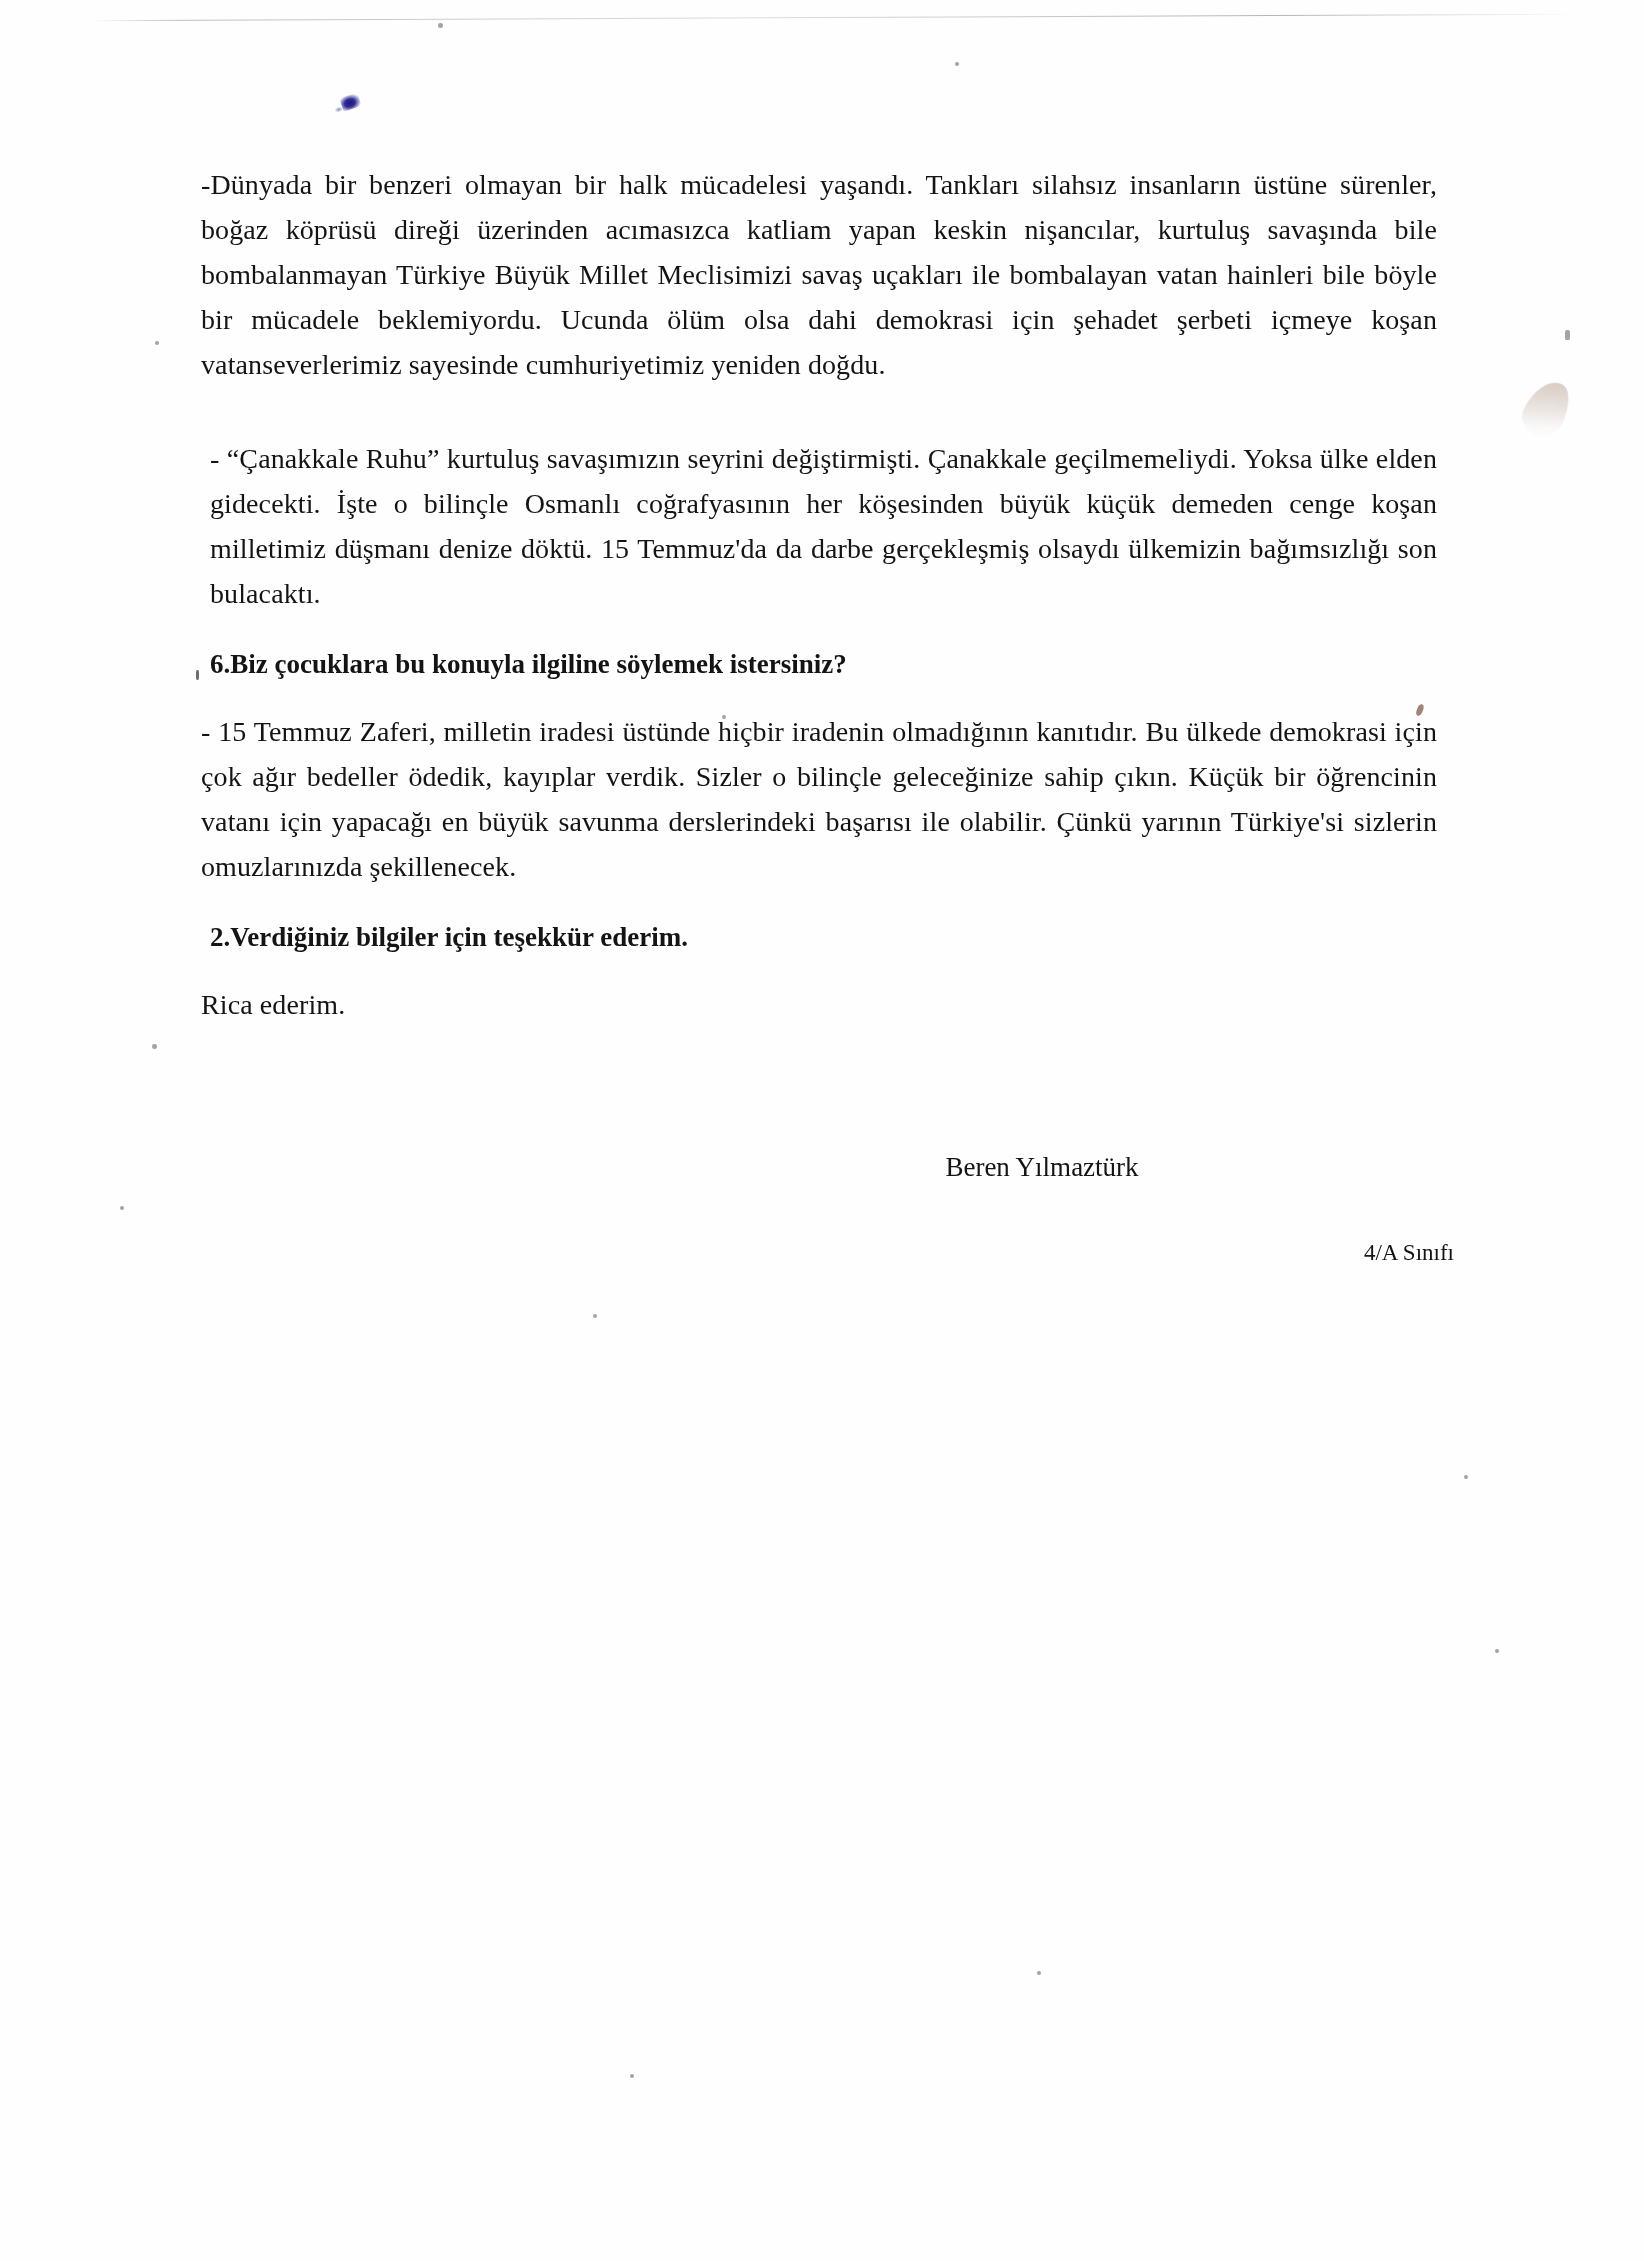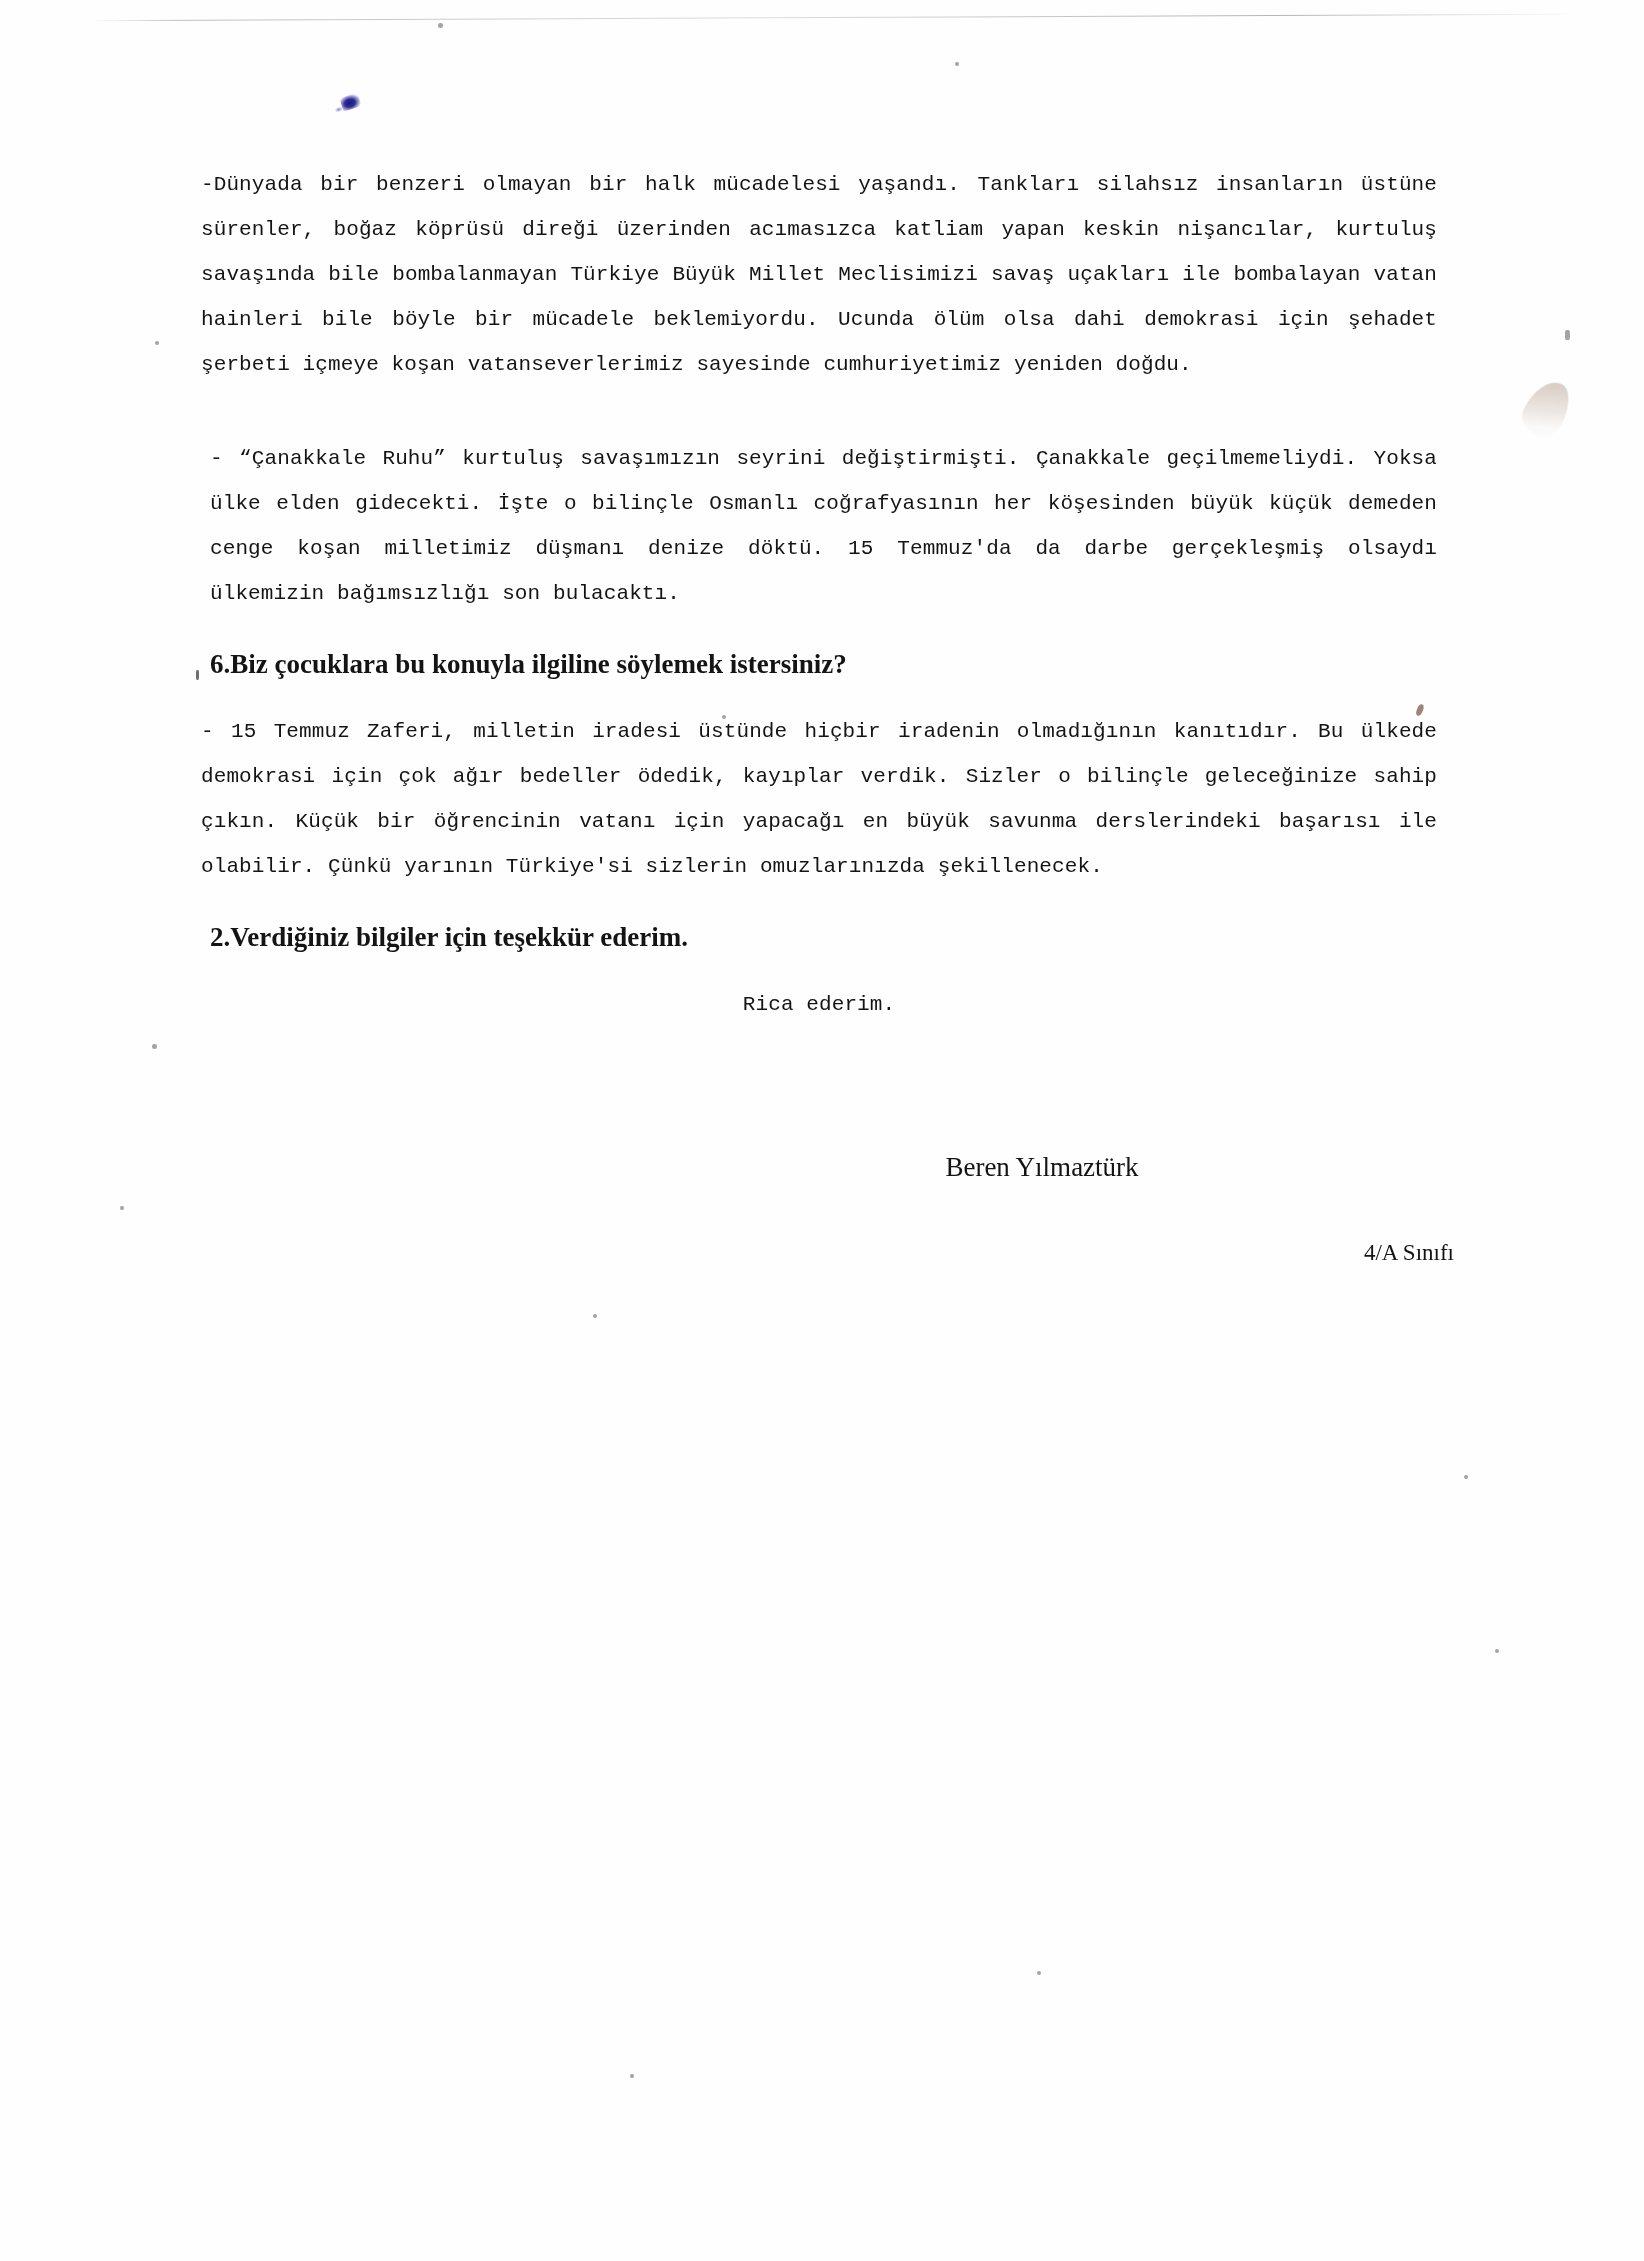--- a/index.html
+++ b/index.html
@@ -101,29 +101,28 @@
     position: absolute;
     left: 201px;
     top: 0;
     width: 1236px;
   }
   p, h2 {
     margin: 0;
     padding: 0;
   }
   .para {
-    font-size: 21px;
+    font-size: 28px;
     line-height: 45px;
     text-align: justify;
     text-justify: inter-word;
     letter-spacing: 0.1px;
-    font-family: Liberation Mono, monospace;
   }
   .para.nojust {
-    text-align: center;
+    text-align: left;
   }
   .heading {
     font-size: 27px;
     line-height: 44px;
     font-weight: bold;
     text-align: justify;
     text-justify: inter-word;
   }
   .indent-q {
     padding-left: 9px;

